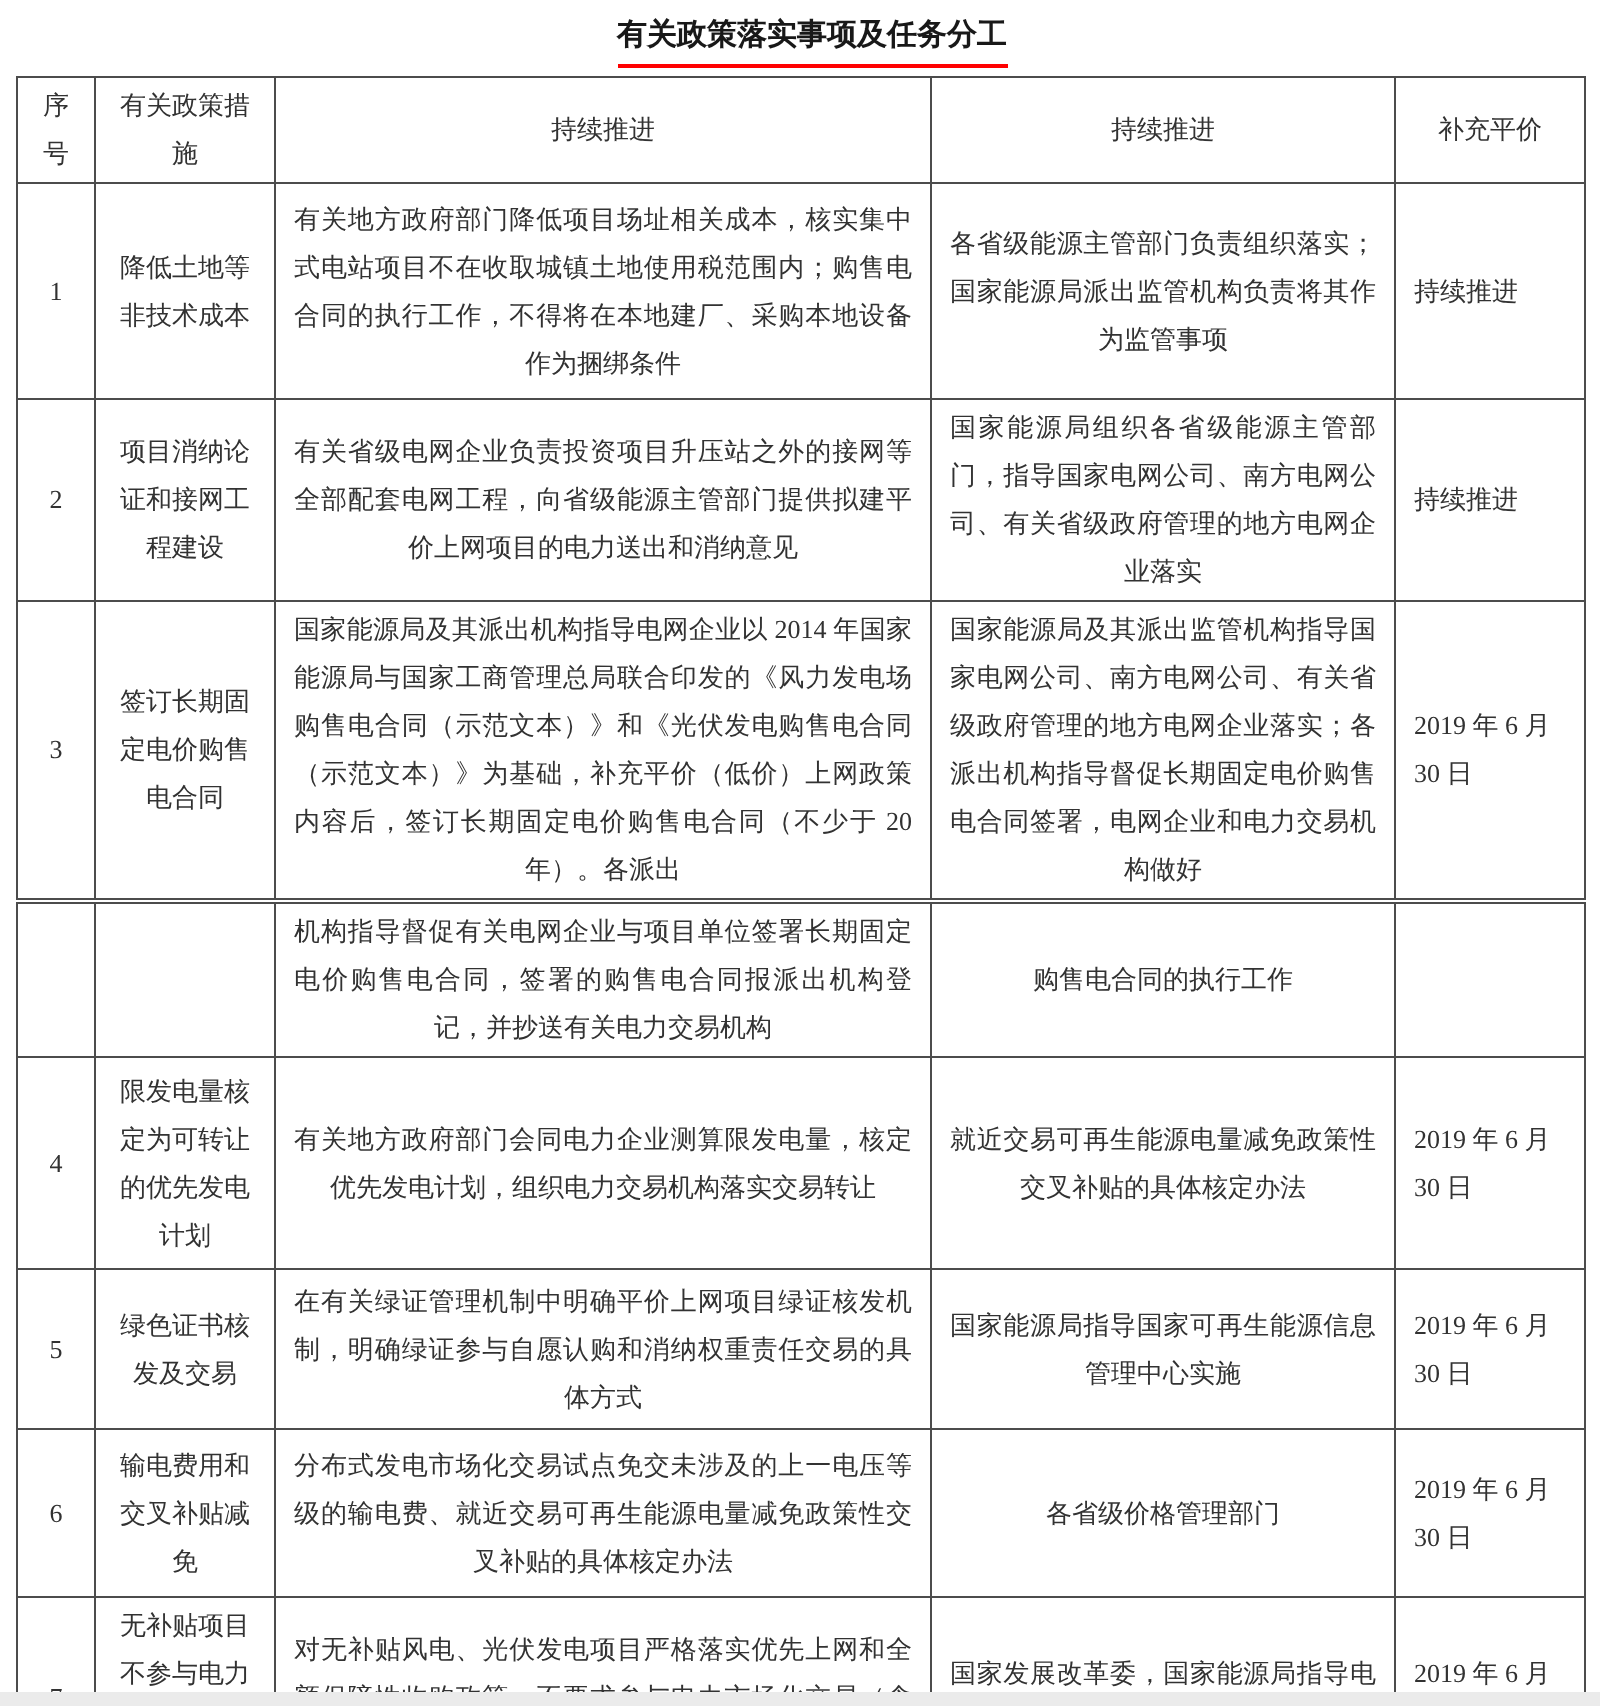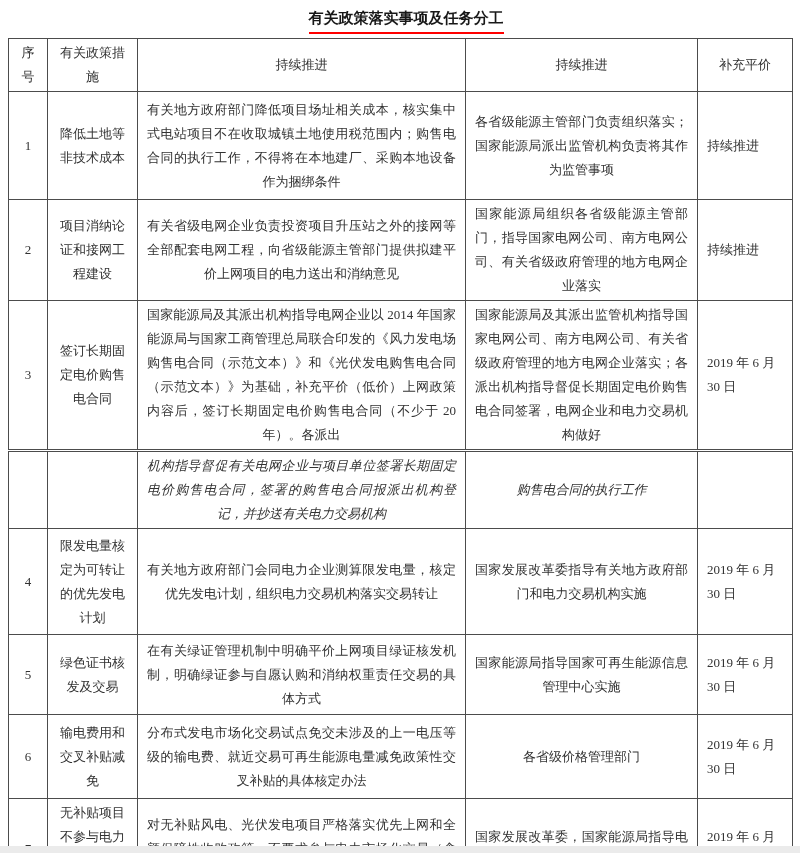--- a/index.html
+++ b/index.html
@@ -38,21 +38,21 @@
     vertical-align:middle;
     padding:2px 9px;
     word-break:break-all;
   }
   td.c-no{text-align:center;padding:2px 2px;}
   td.c-measure{text-align:center;padding:2px 10px;}
   td.c-content{text-align:justify;text-align-last:center;}
   td.c-lead{text-align:justify;text-align-last:center;padding:2px 7px;}
   td.c-deadline{font-size:12px;padding:2px 5px;}
   tr.header-row td{text-align:center;text-align-last:center;}
-  tr.split-row td{border-top:3px double #4c4c4c;font-style:italic;}
+  tr.split-row td{border-top:3px double #4c4c4c;}
   .bottom-strip{
     position:absolute;left:0;bottom:0;width:800px;height:7px;
     background:#ebebeb;
   }
 </style>
 </head>
 <body>
 
 <div class="page">
 
@@ -107,21 +107,21 @@
       <td class="c-measure"></td>
       <td class="c-content">机构指导督促有关电网企业与项目单位签署长期固定电价购售电合同，签署的购售电合同报派出机构登记，并抄送有关电力交易机构</td>
       <td class="c-lead">购售电合同的执行工作</td>
       <td class="c-deadline"></td>
     </tr>
 
     <tr style="height:106px">
       <td class="c-no">4</td>
       <td class="c-measure">限发电量核定为可转让的优先发电计划</td>
       <td class="c-content">有关地方政府部门会同电力企业测算限发电量，核定优先发电计划，组织电力交易机构落实交易转让</td>
-      <td class="c-lead">国家发展改革委指导有关地方政府部门和电力交易机构实施</td>
+      <td class="c-lead">就近交易可再生能源电量减免政策性交叉补贴的具体核定办法</td>
       <td class="c-deadline">2019 年 6 月 30 日</td>
     </tr>
 
     <tr style="height:80px">
       <td class="c-no">5</td>
       <td class="c-measure">绿色证书核发及交易</td>
       <td class="c-content">在有关绿证管理机制中明确平价上网项目绿证核发机制，明确绿证参与自愿认购和消纳权重责任交易的具体方式</td>
       <td class="c-lead">国家能源局指导国家可再生能源信息管理中心实施</td>
       <td class="c-deadline">2019 年 6 月 30 日</td>
     </tr>

